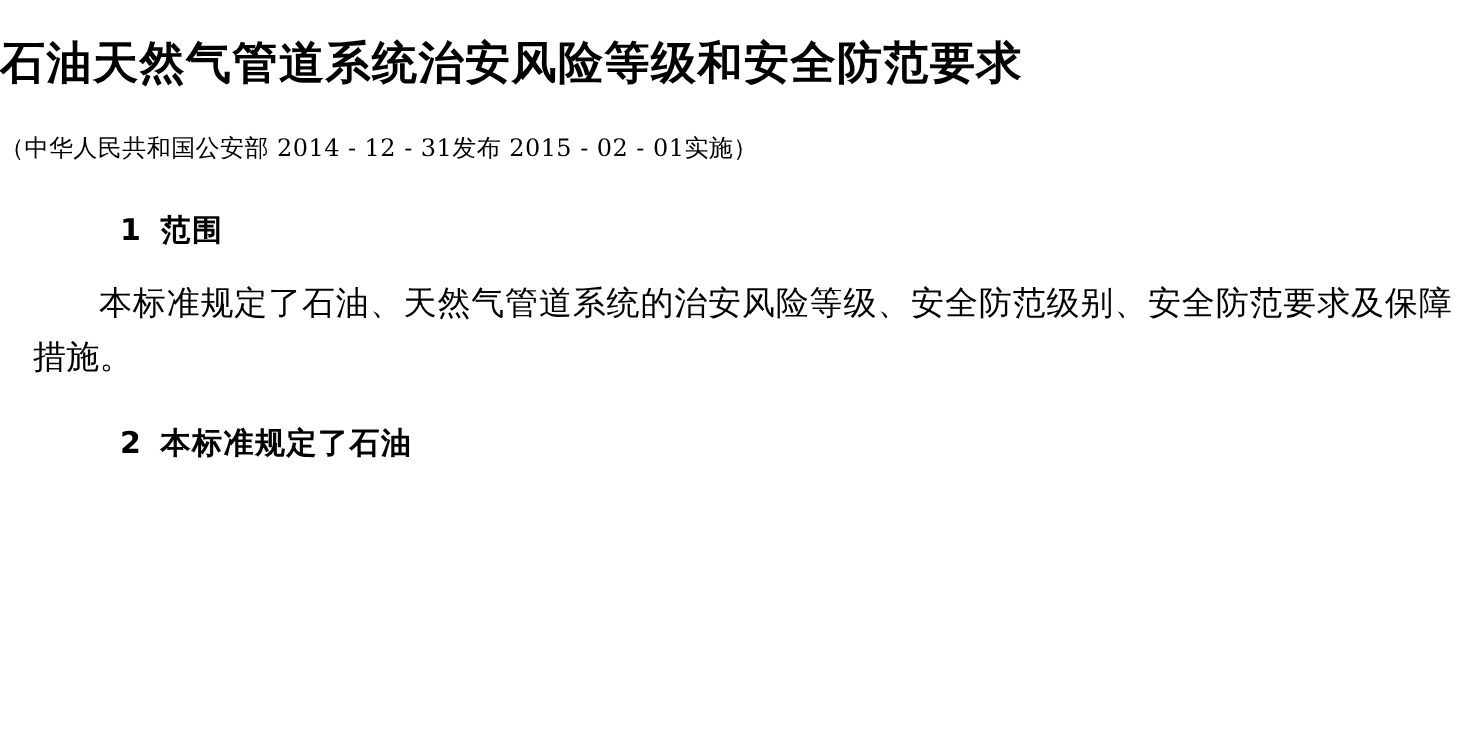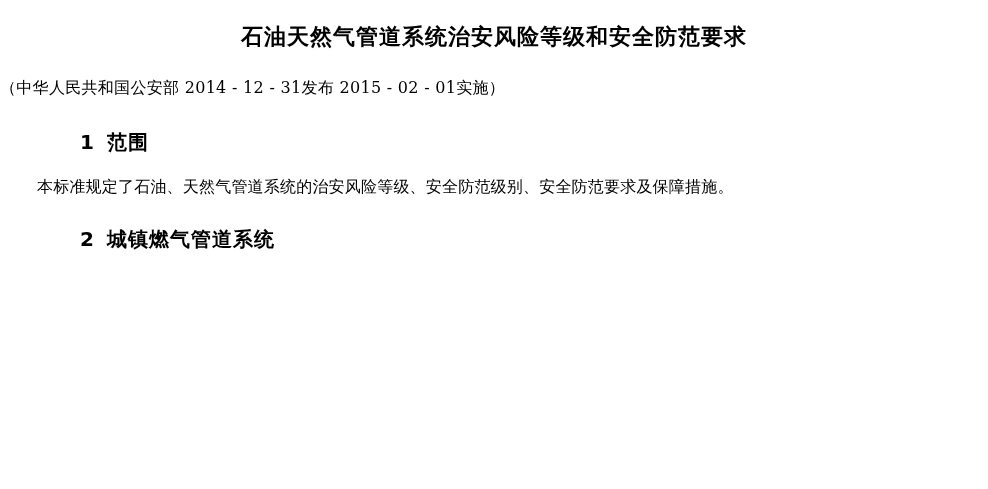--- a/index.html
+++ b/index.html
@@ -22,22 +22,22 @@
     padding: 0;
   }
   .std-line {
     text-align: center;
     font-size: 21px;
     letter-spacing: 0.5px;
     margin-top: 22px;
     font-family: "DejaVu Serif", "Liberation Serif", serif;
   }
   .doc-title {
-    text-align: center;
-    font-size: 22px;
+    text-align: left;
+    font-size: 30px;
     font-weight: bold;
     letter-spacing: 1px;
     margin-top: 22px;
     font-family: "DejaVu Sans", "Liberation Sans", sans-serif;
   }
   .issue-line {
     font-size: 16px;
     margin-top: 26px;
     letter-spacing: 0.3px;
   }
@@ -45,22 +45,22 @@
     font-size: 20px;
     font-weight: bold;
     margin: 30px 0 0 80px;
     font-family: "DejaVu Sans", "Liberation Sans", sans-serif;
     letter-spacing: 1px;
   }
   .section-heading .num {
     margin-right: 12px;
   }
   .body-block {
-    margin: 18px 20px 0 5px;
-    font-size: 16px;
+    margin: 18px 20px 0 22px;
+    font-size: 22px;
     line-height: 1.62;
     text-align: justify;
     letter-spacing: 0.2px;
   }
   .body-block p {
     margin: 0;
     text-indent: 2em;
   }
   .body-block p + p {
     margin-top: 2px;
@@ -81,16 +81,16 @@
 
   <div class="section-heading">
     <span class="num">1</span><span>范围</span>
   </div>
 
   <div class="body-block">
     <p>本标准规定了石油、天然气管道系统的治安风险等级、安全防范级别、安全防范要求及保障措施。</p>
   </div>
 
   <div class="section-heading heading-2">
-    <span class="num">2</span><span>城镇燃气管道系统</span>
+    <span class="num">2</span><span>本标准规定了石油</span>
   </div>
 
 </div>
 
 </body></html>

